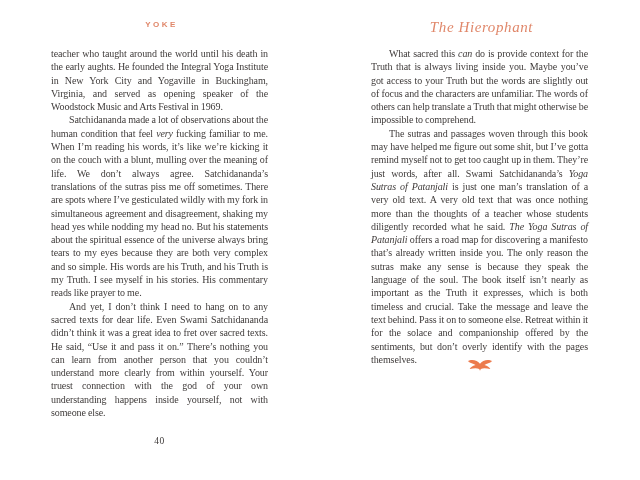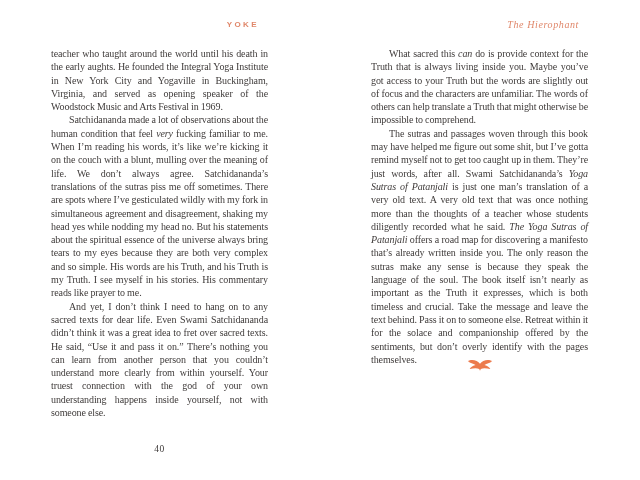--- a/index.html
+++ b/index.html
@@ -22,38 +22,38 @@
     position: absolute;
     top: 0;
     width: 320px;
     height: 480px;
   }
   .page.left  { left: 0; }
   .page.right { left: 320px; }
 
   .running-head {
     position: absolute;
-    left: 42px;
+    left: 53px;
     width: 217px;
-    text-align: right;
+    text-align: center;
     color: var(--accent, #e0876a);
   }
   .running-head.verso {
     top: 20px;
     font-family: "Liberation Sans", sans-serif;
     font-size: 8px;
     font-weight: 700;
     letter-spacing: 2.4px;
     text-transform: uppercase;
   }
   .running-head.recto {
     top: 19px;
     font-family: "Liberation Serif", serif;
     font-style: italic;
-    font-size: 10px;
+    font-size: 15px;
     letter-spacing: 0.6px;
   }
 
   .text-col {
     position: absolute;
     left: 51px;
     top: 47px;
     width: 217px;
     font-size: 10px;
     line-height: 13.3px;
@@ -83,21 +83,21 @@
   }
   .ornament svg {
     display: inline-block;
     width: 26px;
     height: 14px;
   }
 
   .folio {
     position: absolute;
     left: 51px;
-    bottom: 26px;
+    bottom: 34px;
     width: 217px;
     text-align: center;
     font-size: 9.5px;
     letter-spacing: 0.5px;
   }
 </style>
 </head>
 <body>
 
 <div class="spread">

